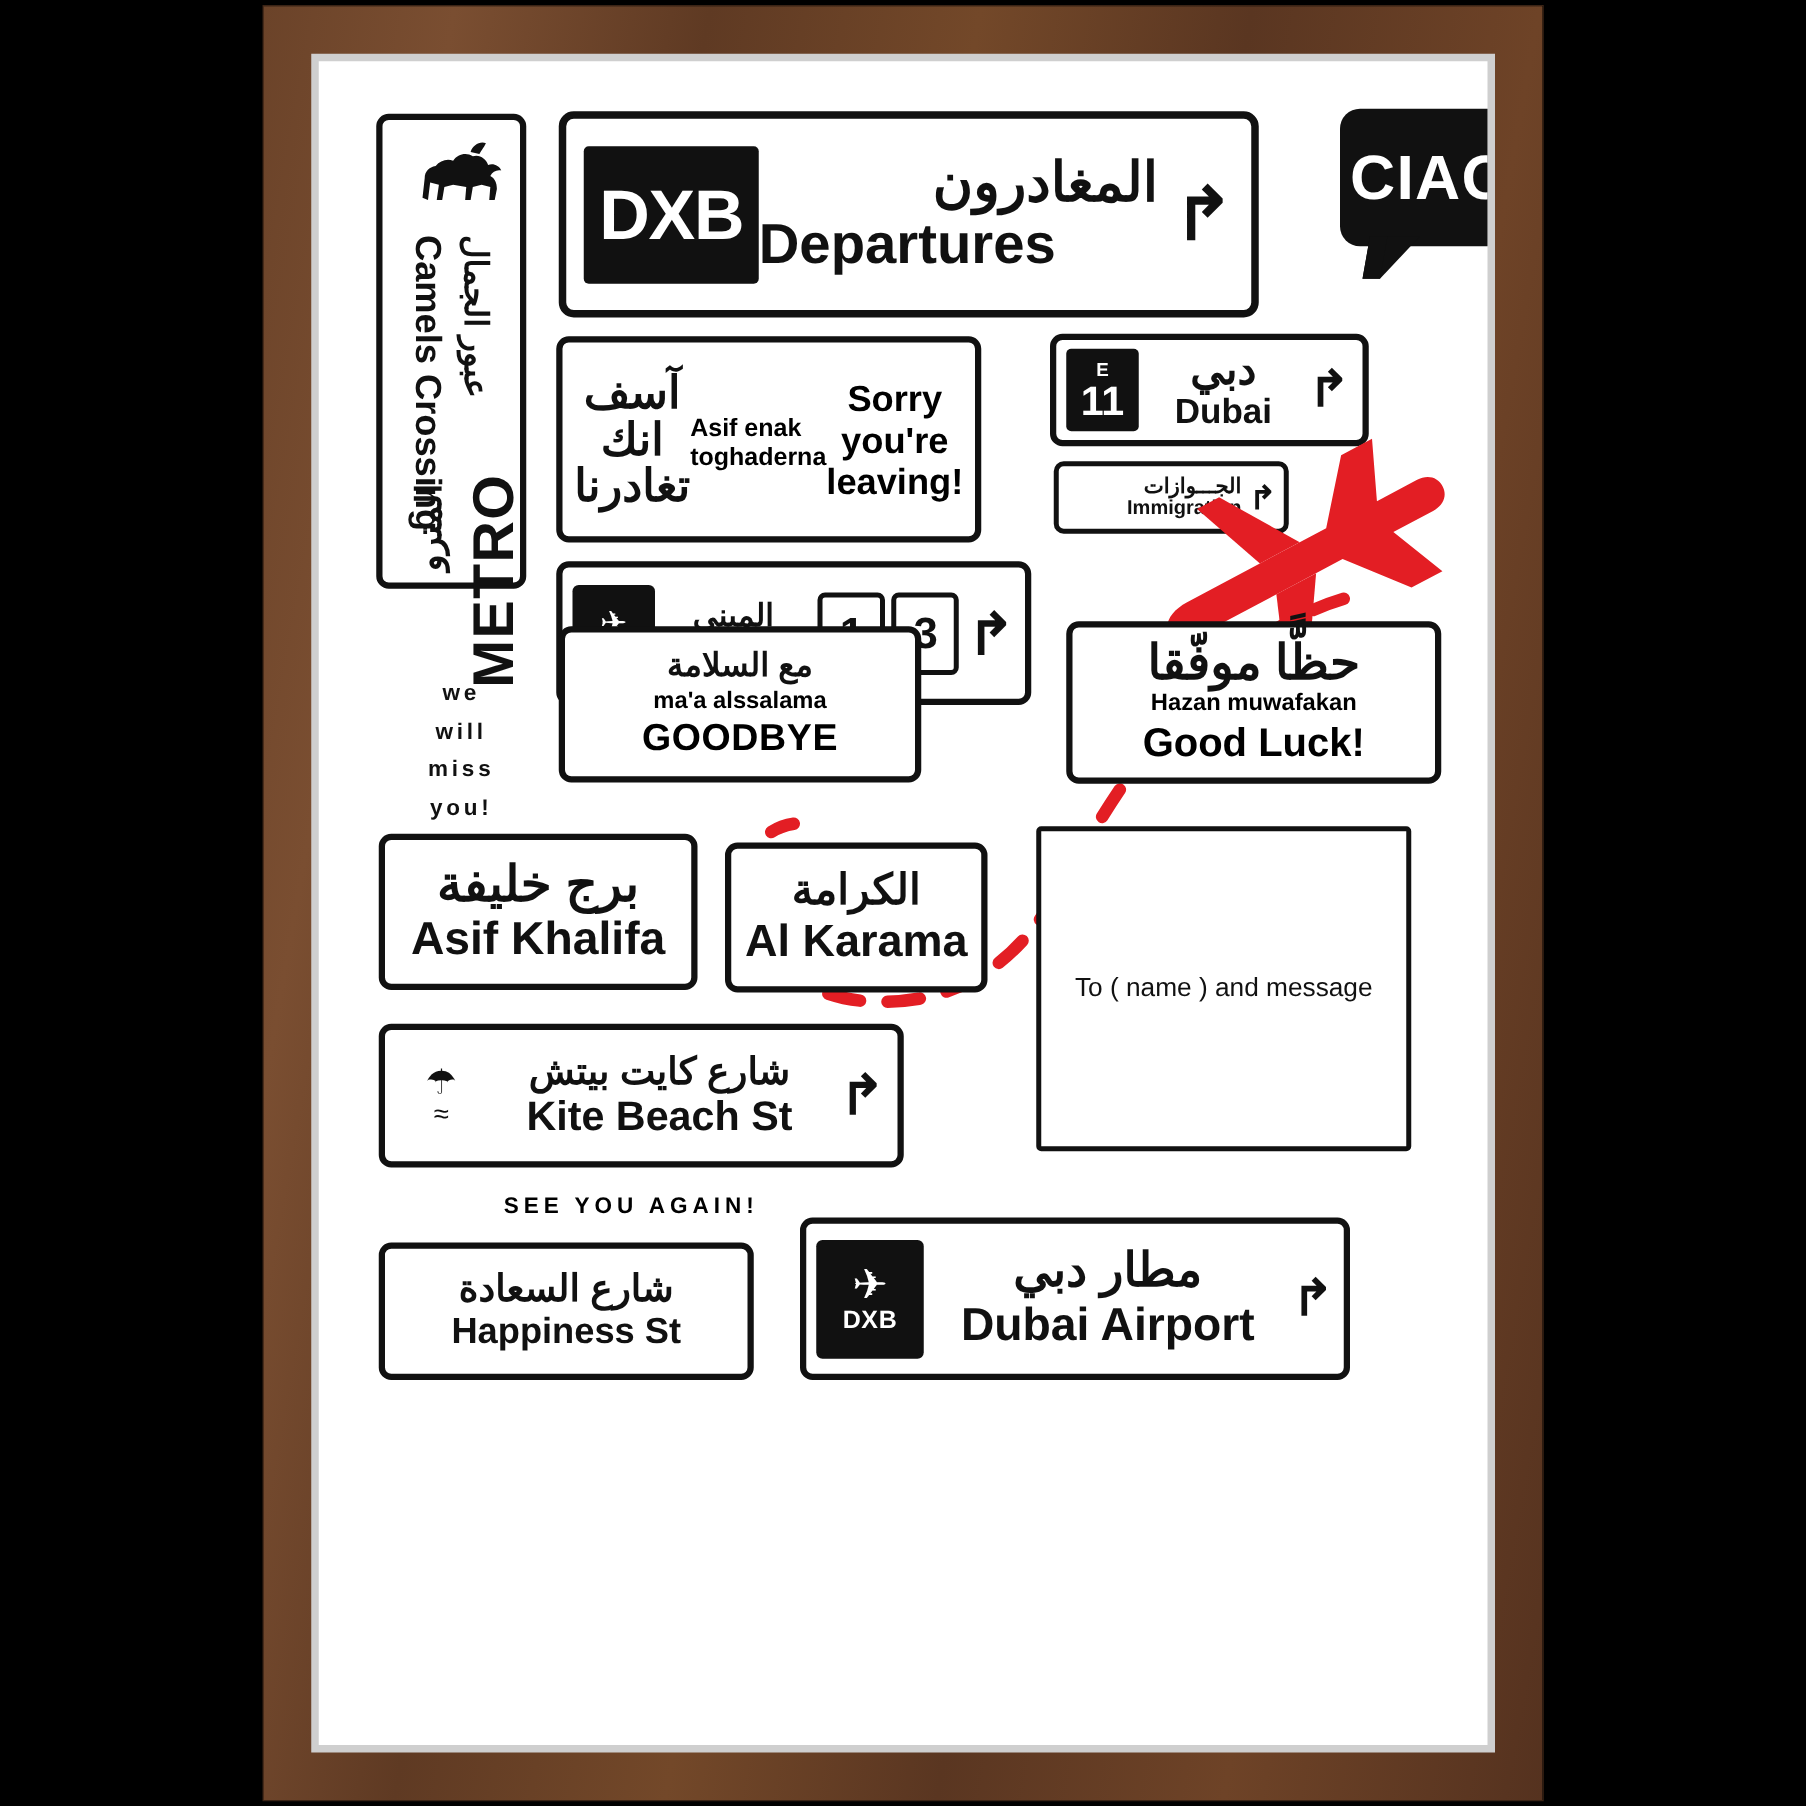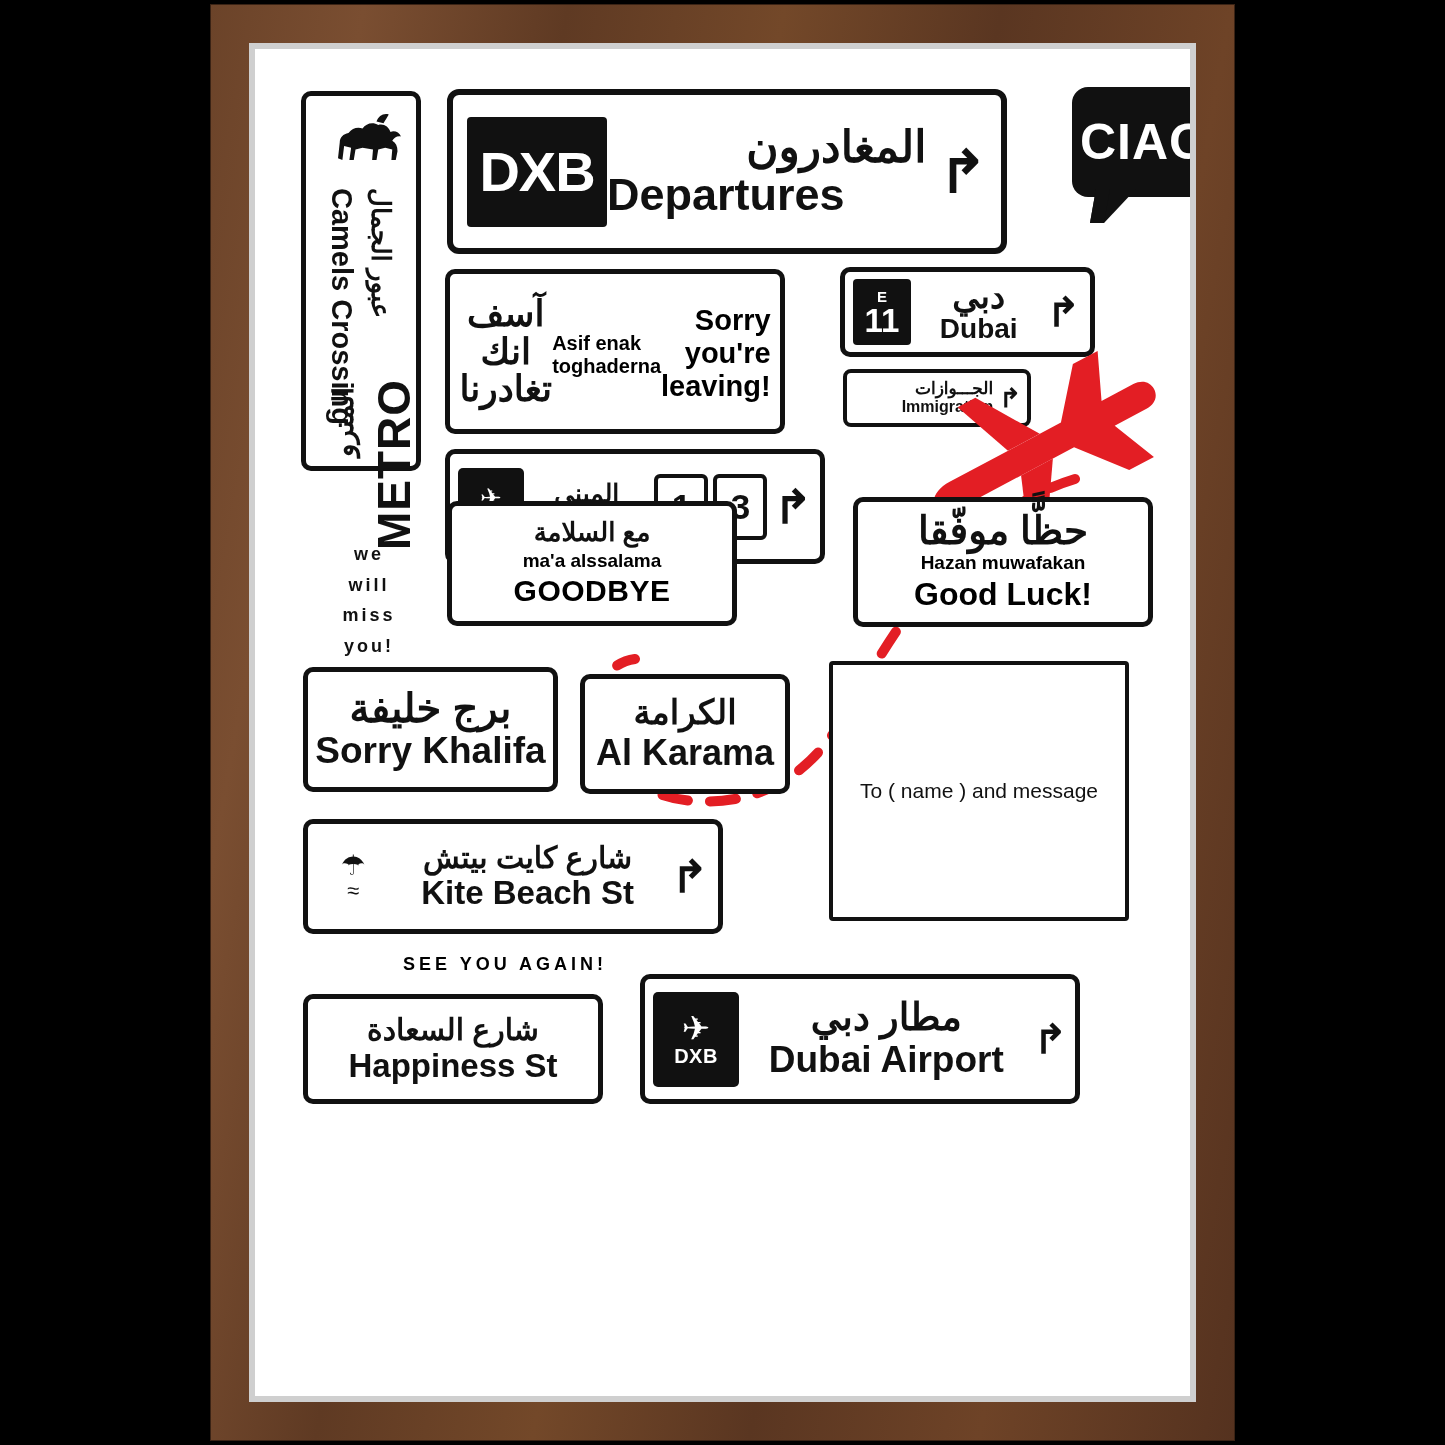--- a/index.html
+++ b/index.html
@@ -115,21 +115,21 @@
     transform: skewX(-10deg);
   }
 
   
   #sign-sorry {
     left: 190px; top: 220px; width: 340px; height: 165px;
     flex-direction: row; justify-content: center; padding: 8px 14px;
   }
   #sorry-ar { font-size: 36px; text-align: center; width: 100%; }
   #sorry-tr { font-size: 20px; font-weight: bold; text-align: left; width: 100%; margin-top: 6px; }
-  #sorry-en { font-size: 29px; font-weight: bold; text-align: right; width: 100%; margin-top: 4px; }
+  #sorry-en { font-size: 29px; font-weight: bold; text-align: center; width: 100%; margin-top: 4px; }
 
   
   #sign-dubai {
     left: 585px; top: 218px; width: 255px; height: 90px;
     flex-direction: row; padding: 0 8px;
   }
   #e11-badge {
     width: 58px; height: 66px; background: #111; color: #fff; border-radius: 4px;
     display: flex; flex-direction: column; align-items: center; justify-content: center;
     line-height: 1; padding-top: 2px; box-sizing: border-box;
@@ -247,21 +247,21 @@
     position: absolute; left: 70px; top: 905px; width: 360px;
     font-size: 18px; font-weight: bold; letter-spacing: 4px; color: #000000; text-align: center;
   }
 
   
   #sign-happy {
     left: 48px; top: 945px; width: 300px; height: 110px;
     flex-direction: column; justify-content: center;
   }
   #happy-ar { font-size: 30px; }
-  #happy-lat { font-size: 33px; margin-top: 2px; }
+  #happy-lat { font-size: 29px; margin-top: 2px; }
 
   
   #sign-airport {
     left: 385px; top: 925px; width: 440px; height: 130px;
     flex-direction: row; padding: 0 8px;
   }
   #air-dxb {
     width: 86px; height: 95px; background: #111; color: #fff; border-radius: 5px;
     display: flex; flex-direction: column; align-items: center; justify-content: center;
   }
@@ -381,21 +381,21 @@
       </div>
 
       <div class="sign" id="sign-goodluck">
         <div class="ar" id="gl-ar">حظًّا موفّقا</div>
         <div id="gl-tr">Hazan muwafakan</div>
         <div id="gl-en">Good Luck!</div>
       </div>
 
       <div class="sign" id="sign-burj">
         <div class="ar" id="burj-ar">برج خليفة</div>
-        <div class="lat" id="burj-lat">Sorry Khalifa</div>
+        <div class="lat" id="burj-lat">Asif Khalifa</div>
       </div>
 
       <div class="sign" id="sign-karama">
         <div class="ar" id="kar-ar">الكرامة</div>
         <div class="lat" id="kar-lat">Al Karama</div>
       </div>
 
       <div class="sign" id="sign-message">
         <div id="msg-text">To ( name ) and message</div>
       </div>

